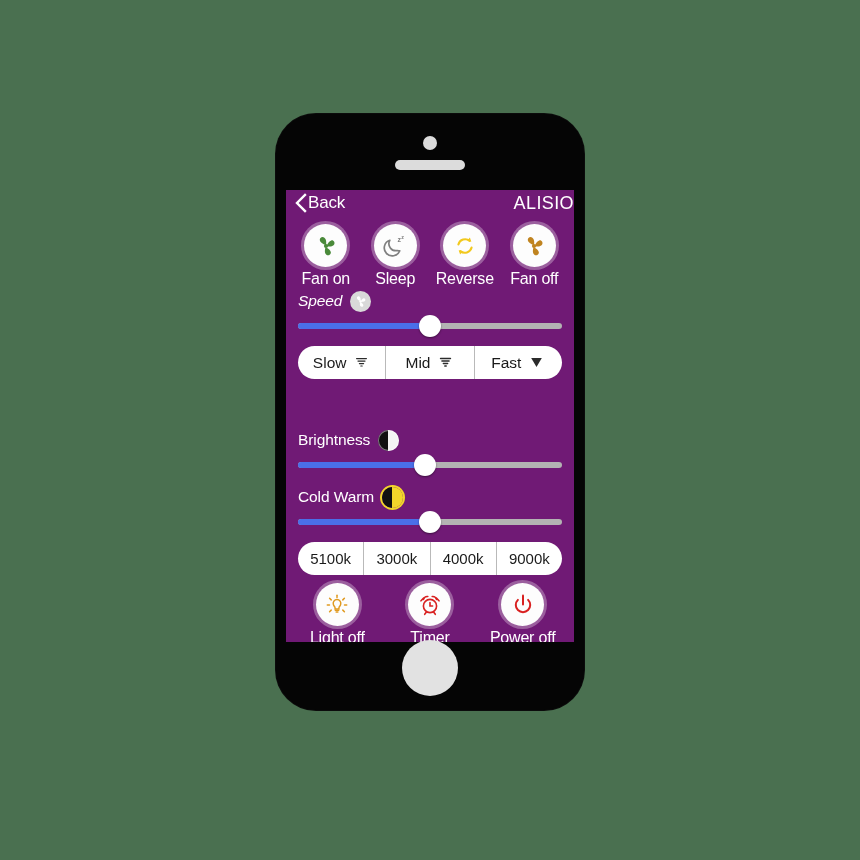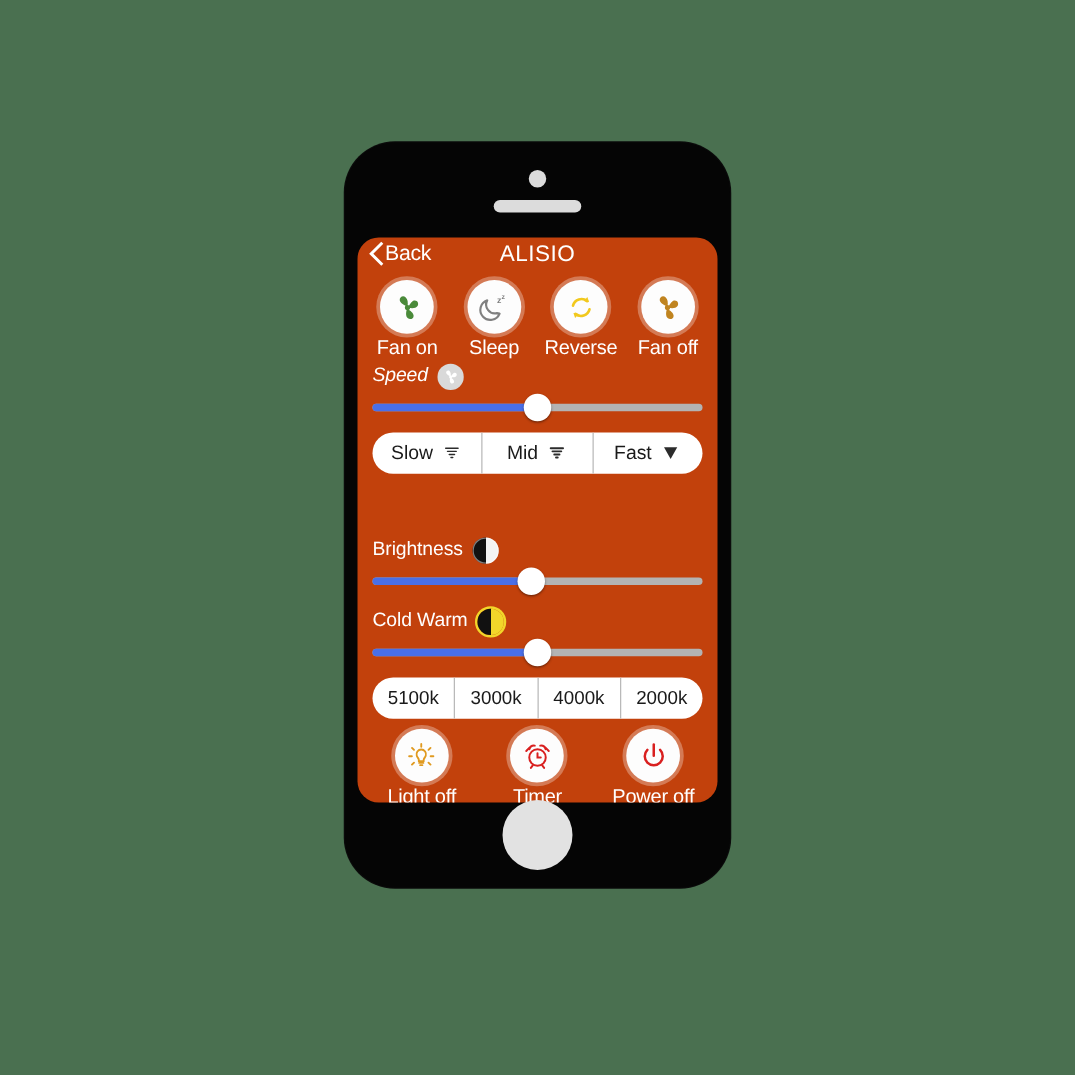--- a/index.html
+++ b/index.html
@@ -95,21 +95,21 @@
   .back-label {
     color: #ffffff;
     font-size: 17px;
     letter-spacing: -0.2px;
   }
   .nav-title {
     position: absolute;
     left: 0;
     right: 0;
     top: 3px;
-    text-align: center;
+    text-align: right;
     color: #ffffff;
     font-size: 18px;
     letter-spacing: 0.4px;
   }
 
   
   .icon-row {
     display: flex;
     justify-content: space-around;
     align-items: flex-start;
@@ -233,21 +233,21 @@
 </head>
 <body style="background: rgb(74, 112, 80);">
 
 <div id="stage">
 
   <div class="phone">
 
     <div class="cam-dot"></div>
     <div class="speaker"></div>
 
-    <div class="screen" style="background: #c2410c; border-radius: 17px;">
+    <div class="screen" style="background: #701a75;">
 
       <div class="navbar">
         <div class="back-btn">
           <svg class="chev" viewBox="0 0 13 20">
             <polyline points="11,2 3,10 11,18" fill="none" stroke="#ffffff" stroke-width="2.4" stroke-linecap="square" stroke-linejoin="miter"></polyline>
           </svg>
           <span class="back-label">Back</span>
         </div>
         <div class="nav-title">ALISIO</div>
       </div>
@@ -395,21 +395,21 @@
         <div class="seg seg-temp">
           <span>5100k</span>
         </div>
         <div class="seg seg-temp">
           <span>3000k</span>
         </div>
         <div class="seg seg-temp">
           <span>4000k</span>
         </div>
         <div class="seg seg-temp">
-          <span>2000k</span>
+          <span>9000k</span>
         </div>
       </div>
 
       <div class="icon-row" style="margin-top:8px;">
 
 
         <div class="icon-cell">
           <div class="icon-circle">
             <svg width="26" height="26" viewBox="0 0 26 26">
               <g fill="none" stroke="#e09a20" stroke-width="1.5" stroke-linecap="round">

